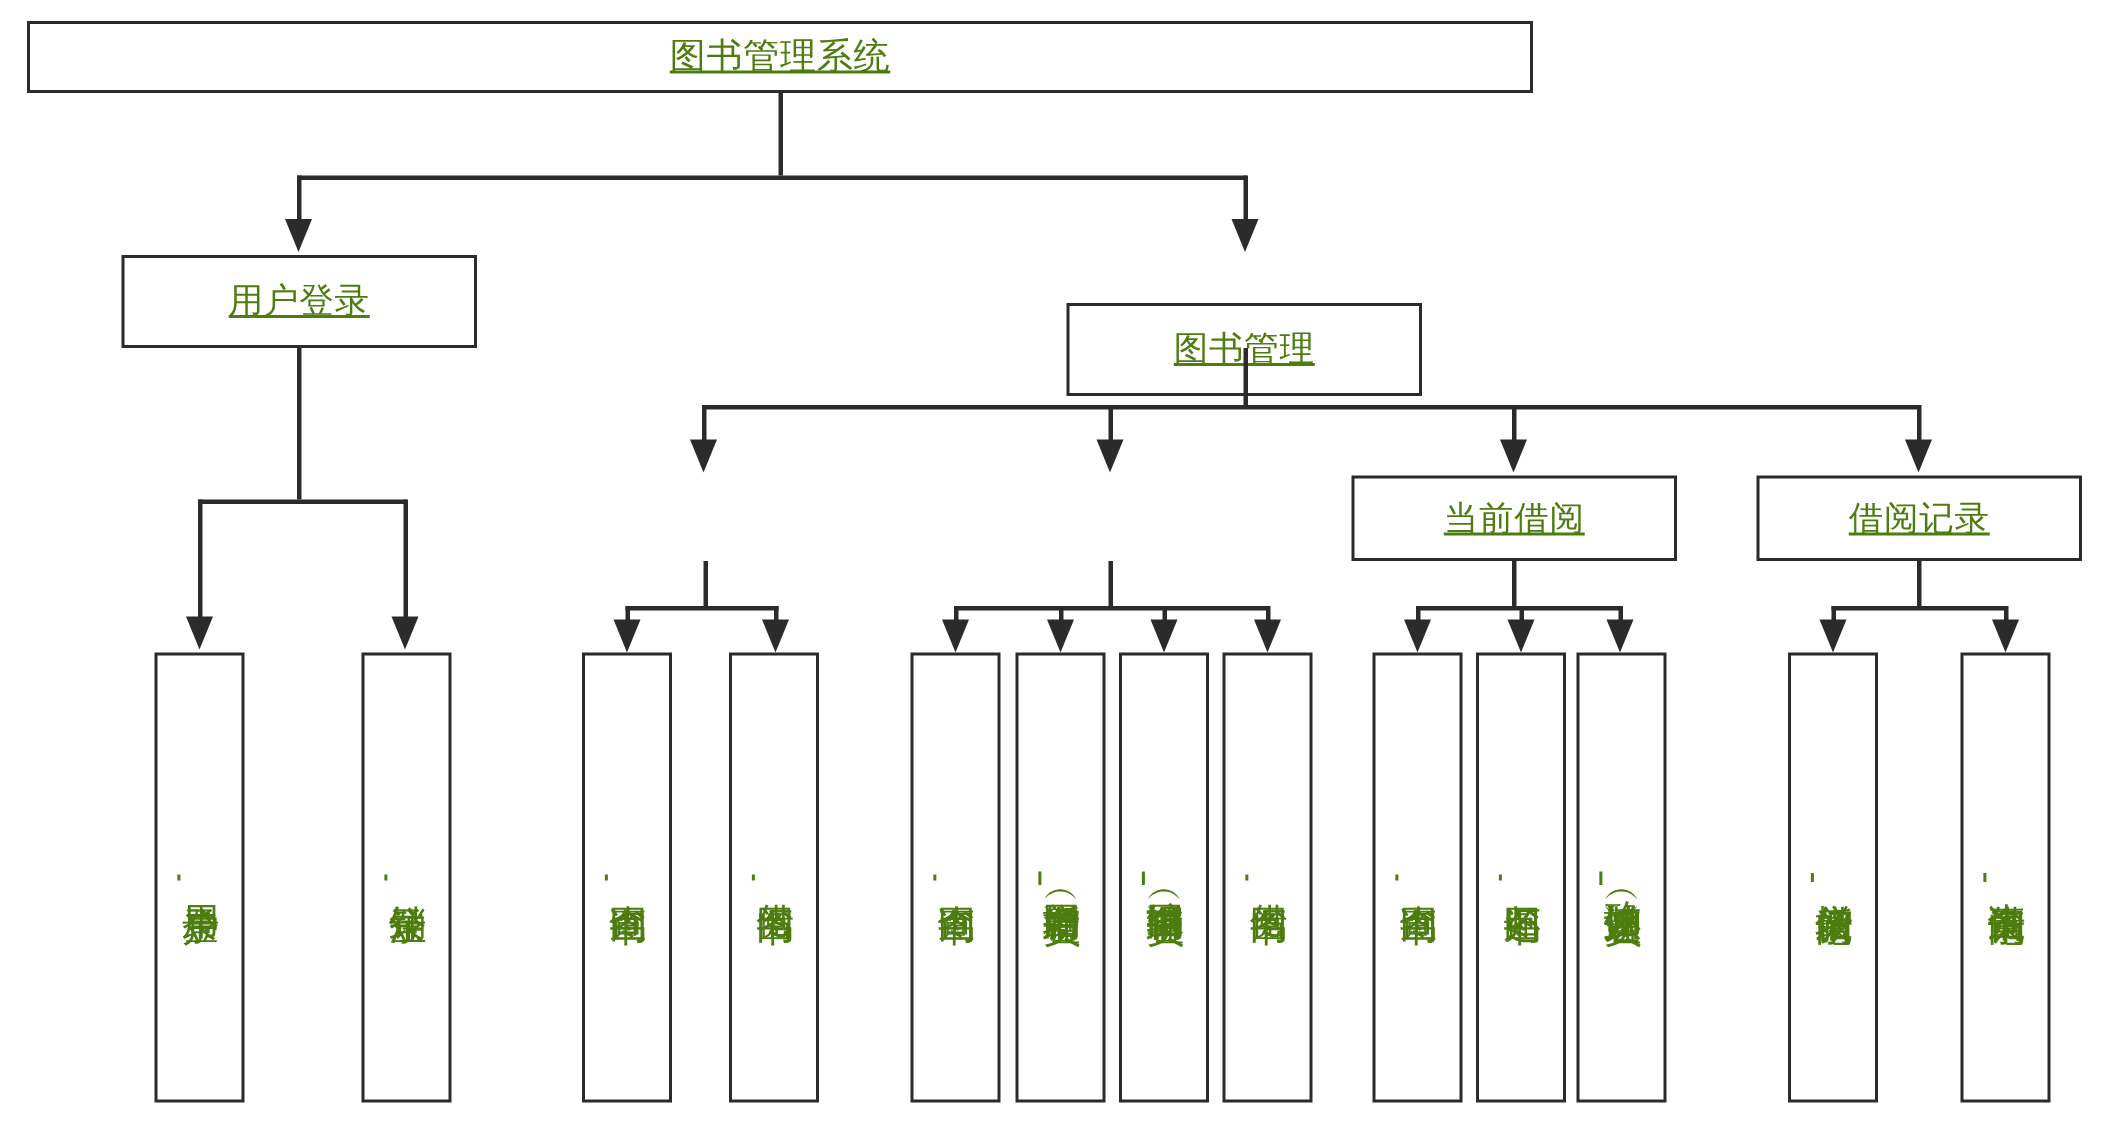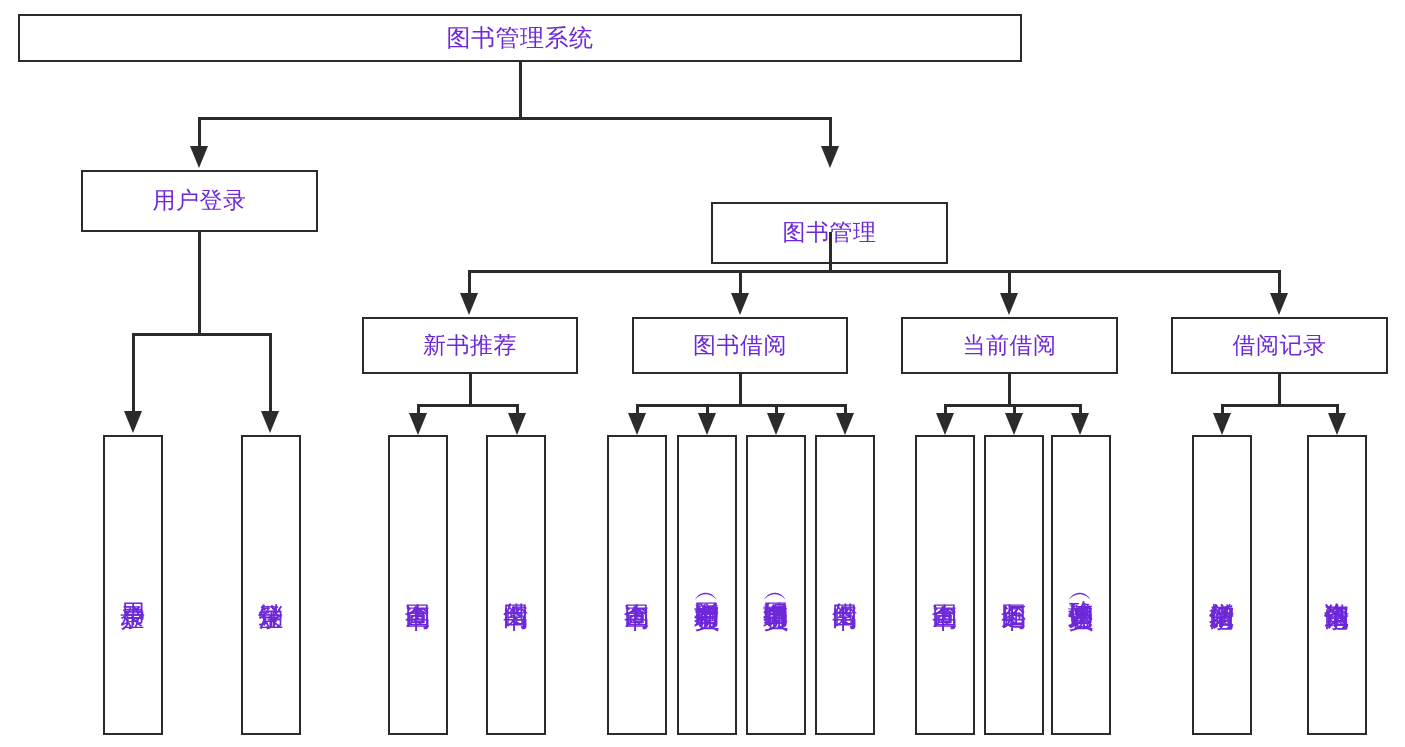--- a/index.html
+++ b/index.html
@@ -18,21 +18,22 @@
     overflow: hidden;
   }
   .node {
     position: absolute;
     box-sizing: border-box;
     border: 2.5px solid #2b2b2b;
     background: #ffffff;
     display: flex;
     align-items: center;
     justify-content: center;
-    color: #6d28d9;
+    color: #4d7c0f;
+    text-decoration: underline;
   }
   .node .lbl {
     display: block;
     text-align: center;
     line-height: 1.18;
     letter-spacing: 0.5px;
   }
   
   .node.h .lbl {
     font-size: 23px;
@@ -88,27 +89,21 @@
   </div>
 
   <div class="node h" style="left:81px; top:170px; width:237px; height:62px;">
     <span class="lbl">用户登录</span>
   </div>
 
   <div class="node h" style="left:711px; top:170px; width:237px; height:62px;margin-top:32px;">
     <span class="lbl">图书管理</span>
   </div>
 
-  <div class="node h" style="left:362px; top:317px; width:216px; height:57px;">
-    <span class="lbl">新书推荐</span>
-  </div>
-
-  <div class="node h" style="left:632px; top:317px; width:216px; height:57px;">
-    <span class="lbl">图书借阅</span>
-  </div>
+
 
   <div class="node h" style="left:1171px; top:317px; width:217px; height:57px;">
     <span class="lbl">借阅记录</span>
   </div>
 
   <div class="node h" style="left:901px; top:317px; width:217px; height:57px;">
     <span class="lbl">当前借阅</span>
   </div>
 
   <div class="node v" style="left:103px; top:435px; width:60px; height:300px;">

